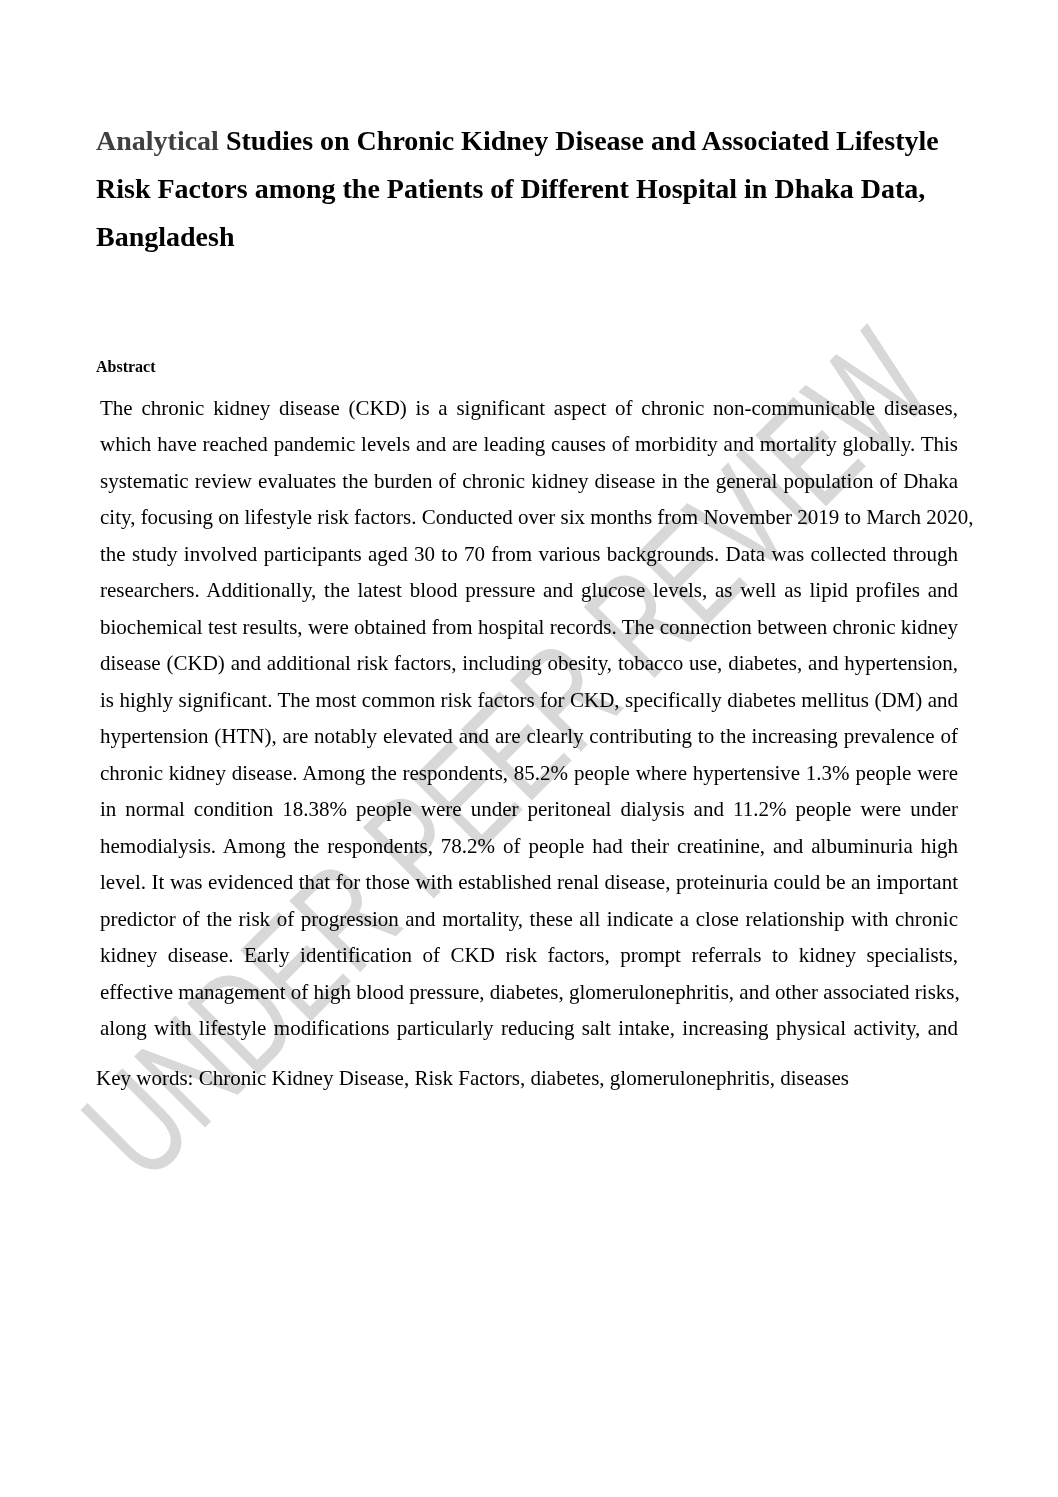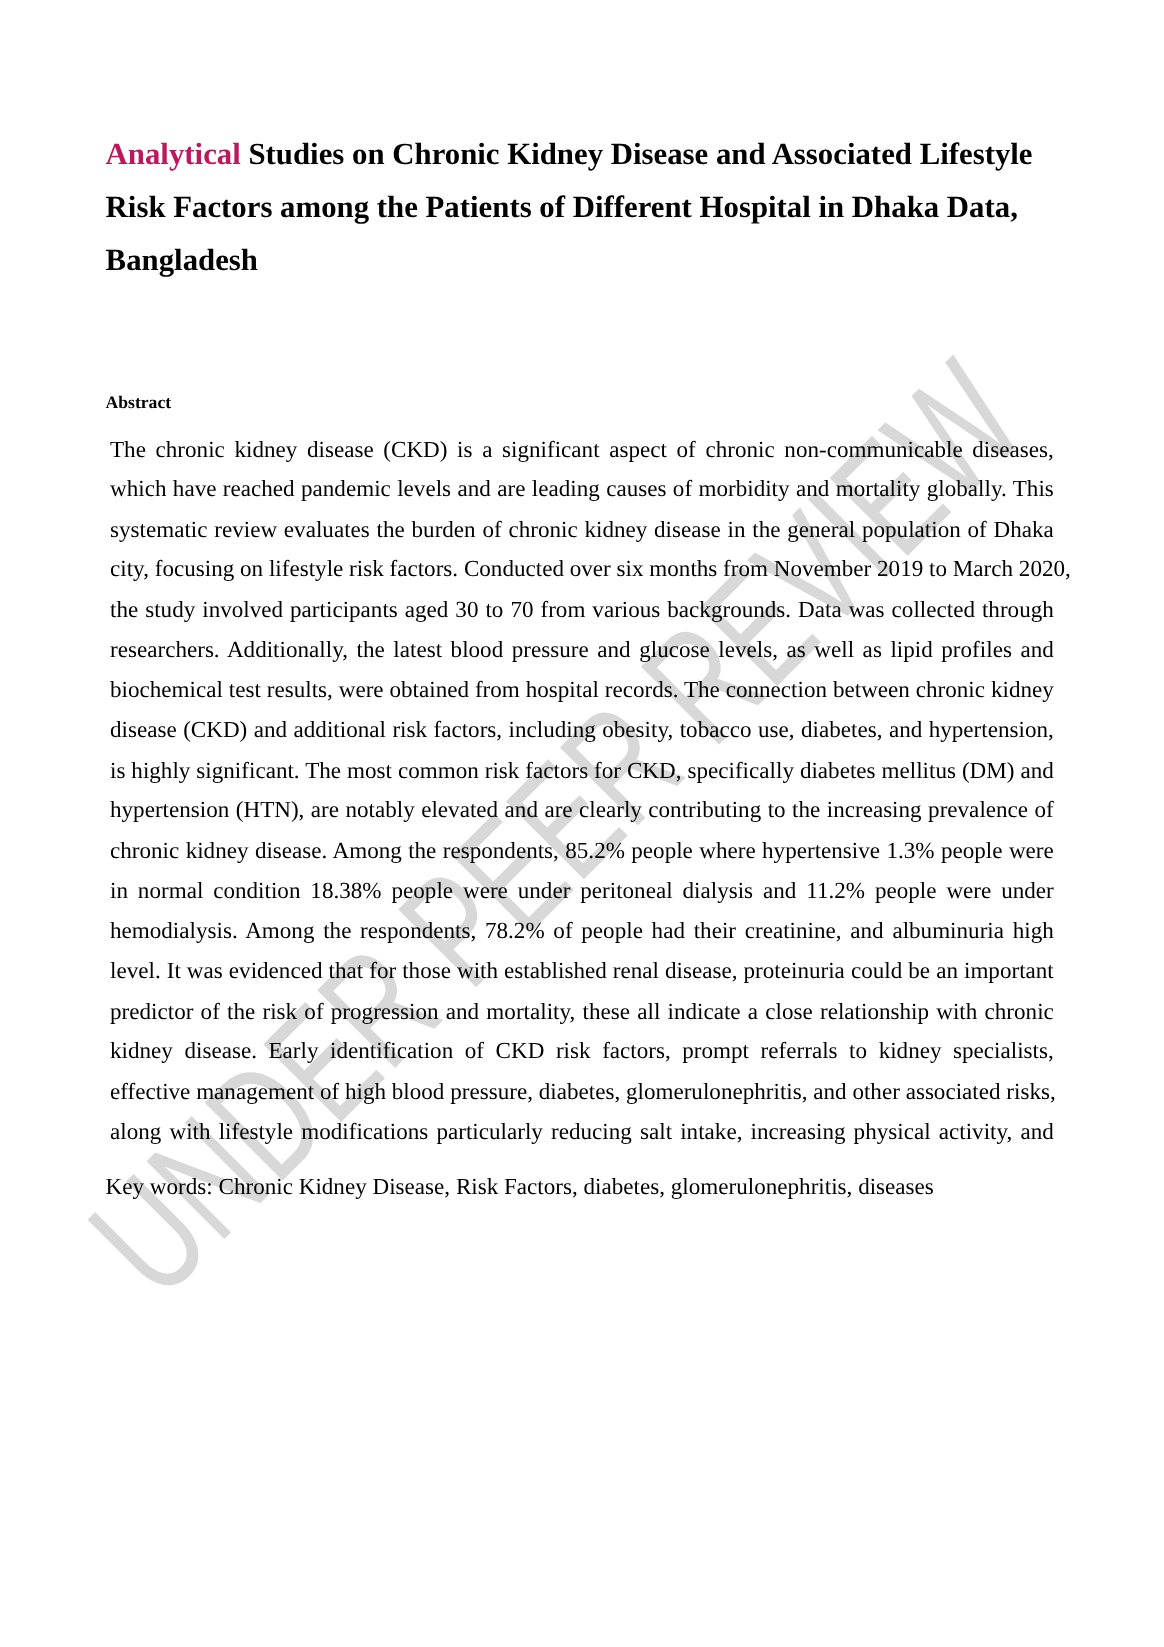--- a/index.html
+++ b/index.html
@@ -41,21 +41,21 @@
     z-index: 1;
   }
   .paper-title {
     margin-top: 117px;
     font-size: 28px;
     font-weight: bold;
     line-height: 48px;
     text-align: left;
   }
   .paper-title .hl {
-    color: #be185d;
+    color: #404040;
   }
   .abstract-heading {
     margin-top: 88px;
     font-size: 16px;
     font-weight: bold;
     line-height: 36.5px;
   }
   .abstract-paragraph {
     margin: 4px;
   }

